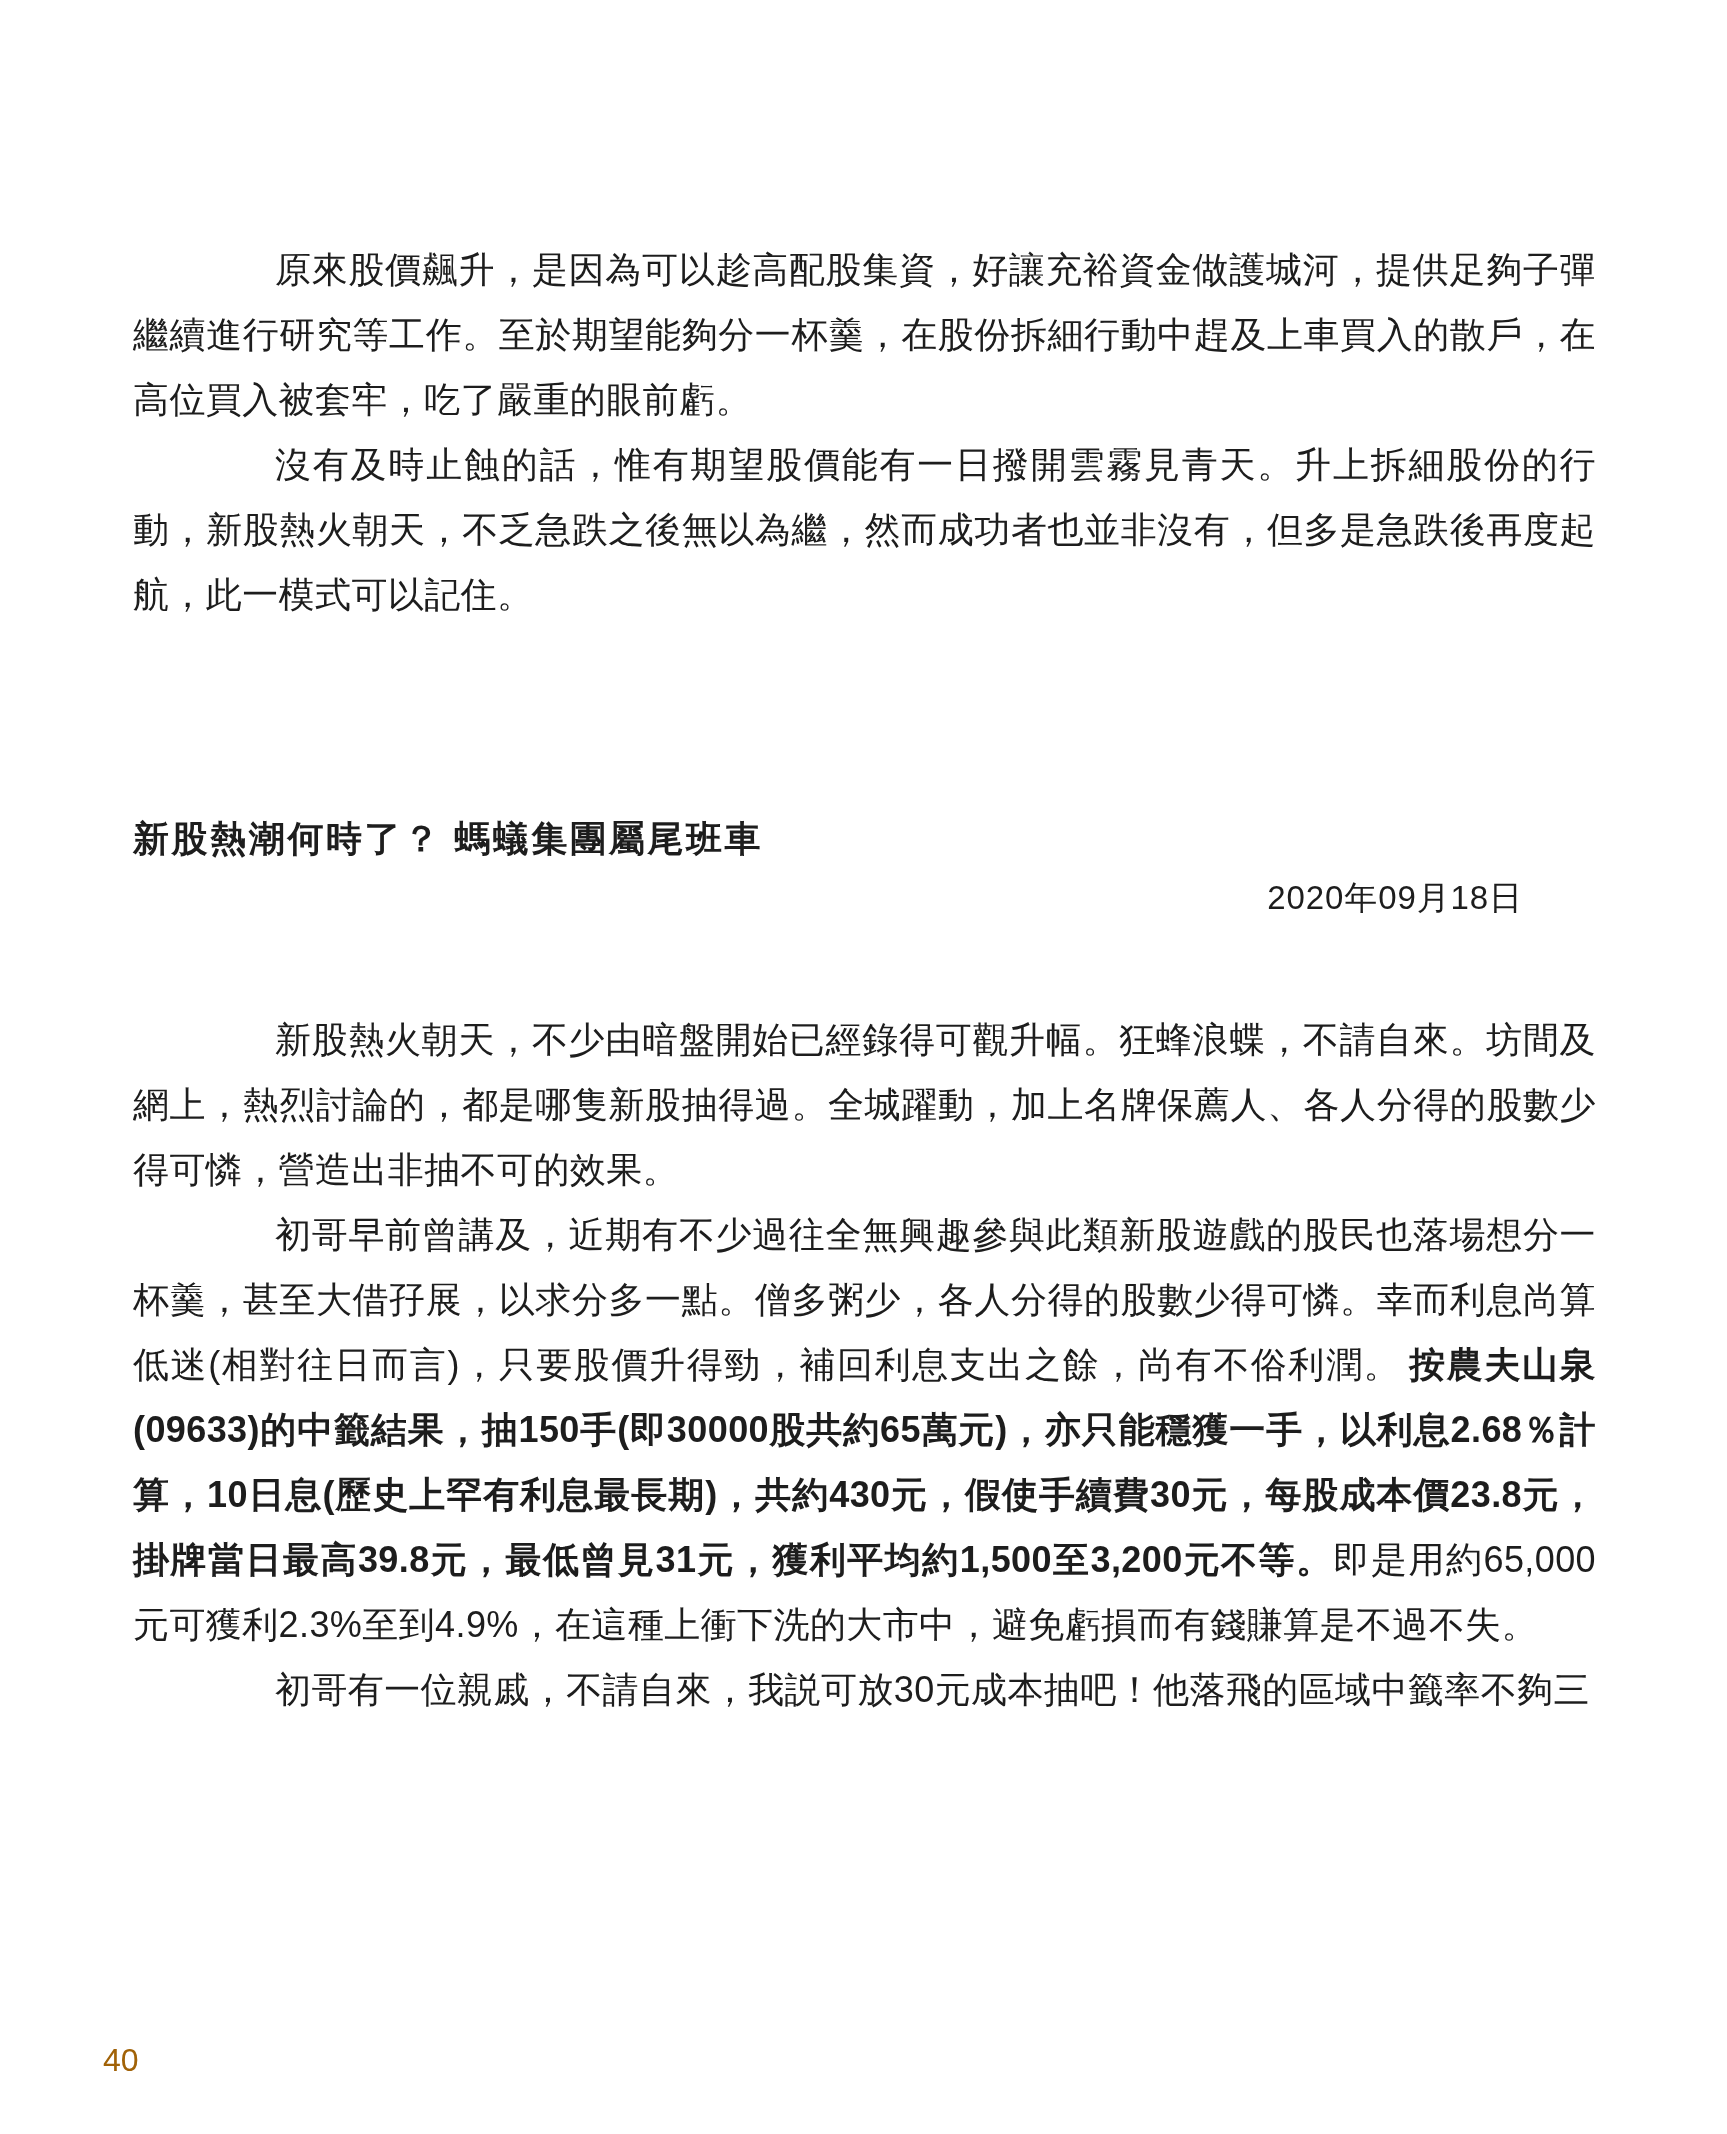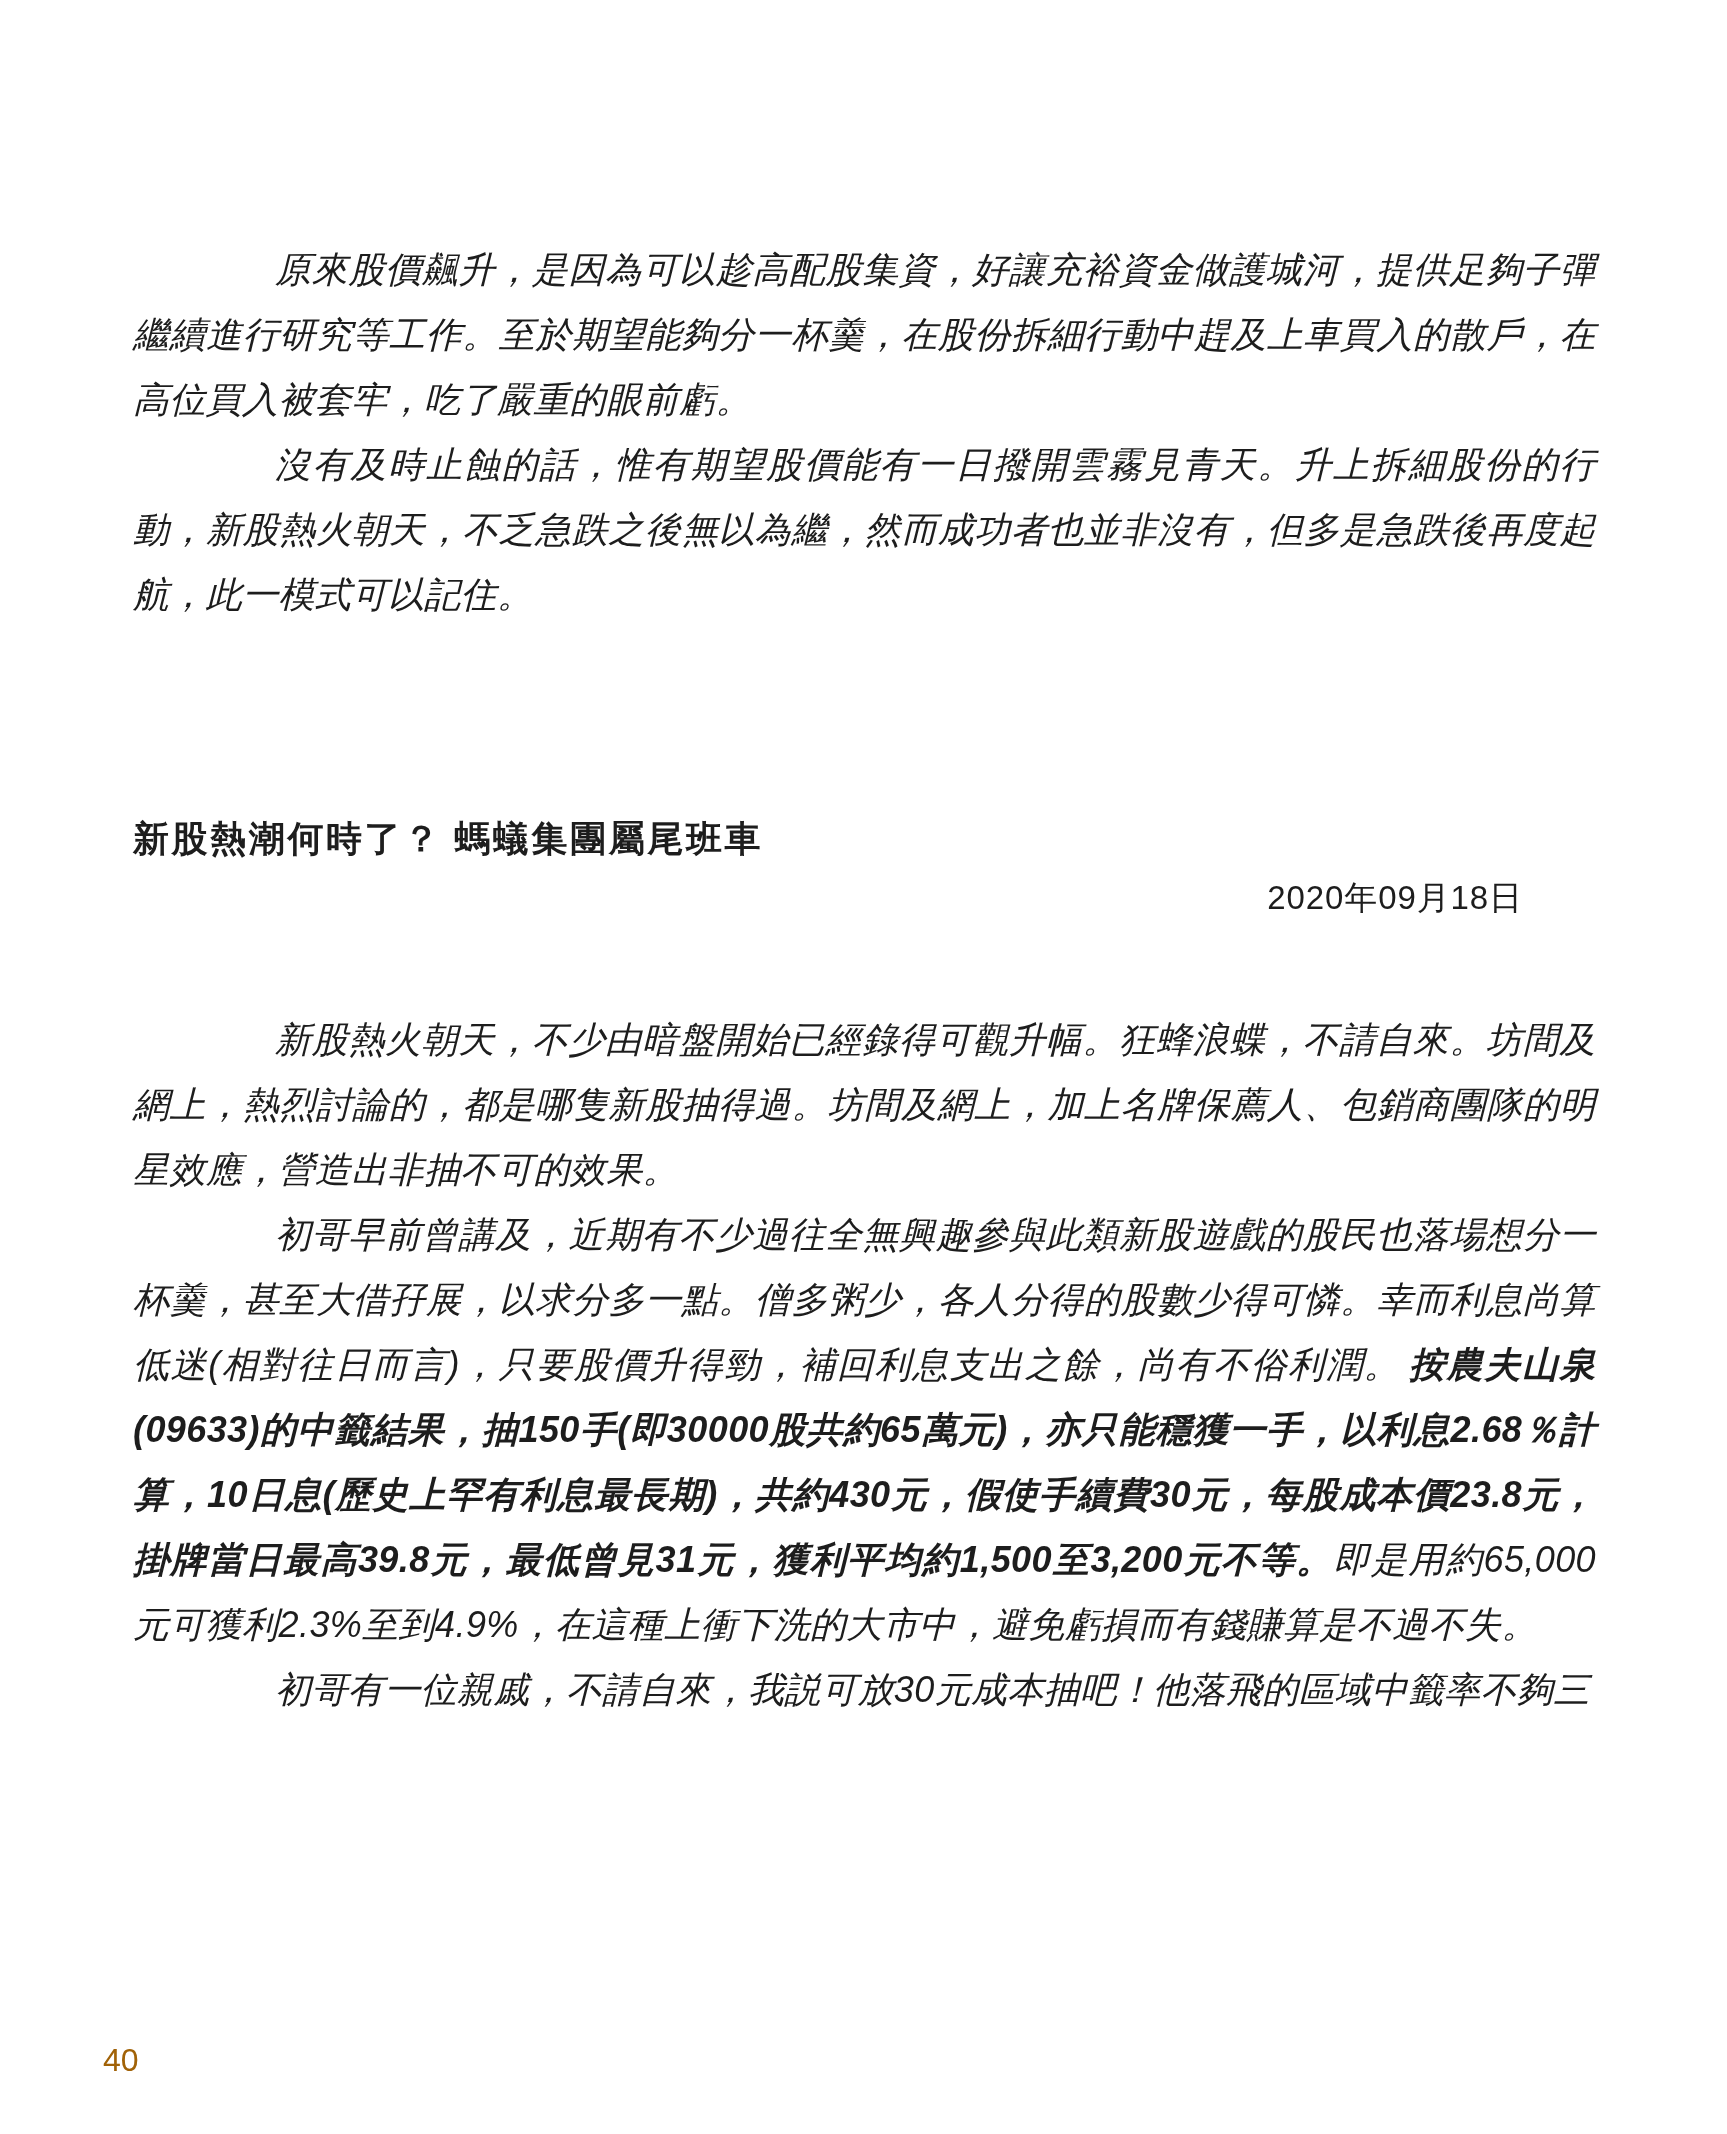--- a/index.html
+++ b/index.html
@@ -23,21 +23,20 @@
     width: 1463px;
   }
   p.body {
     margin: 0;
     font-size: 36px;
     line-height: 65px;
     letter-spacing: 0.4px;
     text-align: justify;
     text-indent: 142px;
     color: #1d1d1d;
-    font-style: italic;
   }
   p.body strong {
     font-weight: 700;
     margin-left: 8px;
   }
   h1.title {
     margin: 177px 0 0 0;
     font-size: 36px;
     font-weight: 700;
     line-height: 69px;
@@ -74,21 +73,21 @@
     <p class="body">原來股價飆升，是因為可以趁高配股集資，好讓充裕資金做護城河，提供足夠子彈繼續進行研究等工作。至於期望能夠分一杯羹，在股份拆細行動中趕及上車買入的散戶，在高位買入被套牢，吃了嚴重的眼前虧。</p>
 
     <p class="body">沒有及時止蝕的話，惟有期望股價能有一日撥開雲霧見青天。升上拆細股份的行動，新股熱火朝天，不乏急跌之後無以為繼，然而成功者也並非沒有，但多是急跌後再度起航，此一模式可以記住。</p>
 
     <h1 class="title">新股熱潮何時了？ 螞蟻集團屬尾班車</h1>
 
     <div class="date">2020年09月18日</div>
 
     <div class="article-body">
 
-      <p class="body">新股熱火朝天，不少由暗盤開始已經錄得可觀升幅。狂蜂浪蝶，不請自來。坊間及網上，熱烈討論的，都是哪隻新股抽得過。坊間及網上，加上名牌保薦人、包銷商團隊的明星效應，營造出非抽不可的效果。</p>
+      <p class="body">新股熱火朝天，不少由暗盤開始已經錄得可觀升幅。狂蜂浪蝶，不請自來。坊間及網上，熱烈討論的，都是哪隻新股抽得過。全城躍動，加上名牌保薦人、各人分得的股數少得可憐，營造出非抽不可的效果。</p>
 
       <p class="body"><span>初哥早前曾講及，近期有不少過往全無興趣參與此類新股遊戲的股民也落場想分一杯羹，甚至大借孖展，以求分多一點。僧多粥少，各人分得的股數少得可憐。幸而利息尚算低迷(相對往日而言)，只要股價升得勁，補回利息支出之餘，尚有不俗利潤。</span><strong>按農夫山泉(09633)的中籤結果，抽150手(即30000股共約65萬元)，亦只能穩獲一手，以利息2.68％計算，10日息(歷史上罕有利息最長期)，共約430元，假使手續費30元，每股成本價23.8元，掛牌當日最高39.8元，最低曾見31元，獲利平均約1,500至3,200元不等。</strong><span>即是用約65,000元可獲利2.3%至到4.9%，在這種上衝下洗的大市中，避免虧損而有錢賺算是不過不失。</span></p>
 
 
       <p class="body">初哥有一位親戚，不請自來，我説可放30元成本抽吧！他落飛的區域中籤率不夠三</p>
 
     </div>
   </div>
 
   <div class="page-number">40</div>

